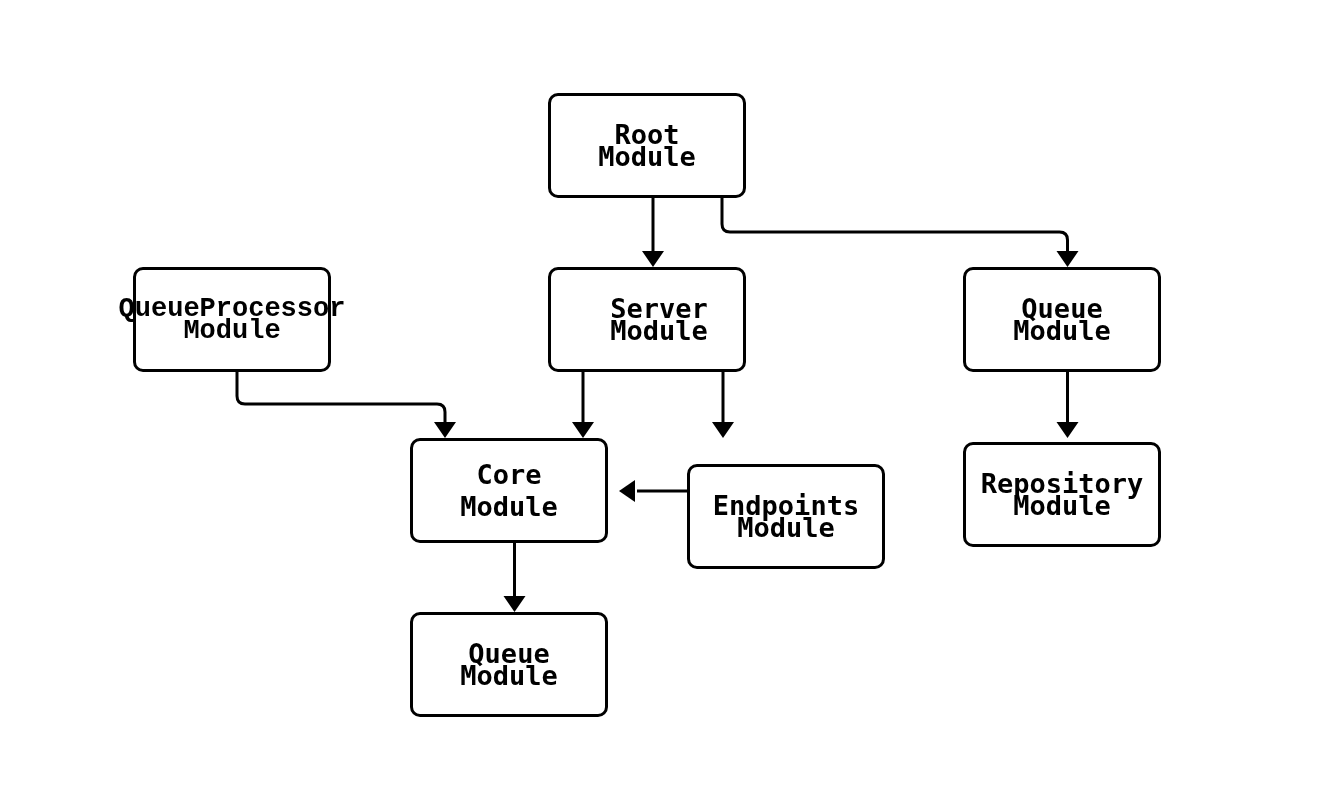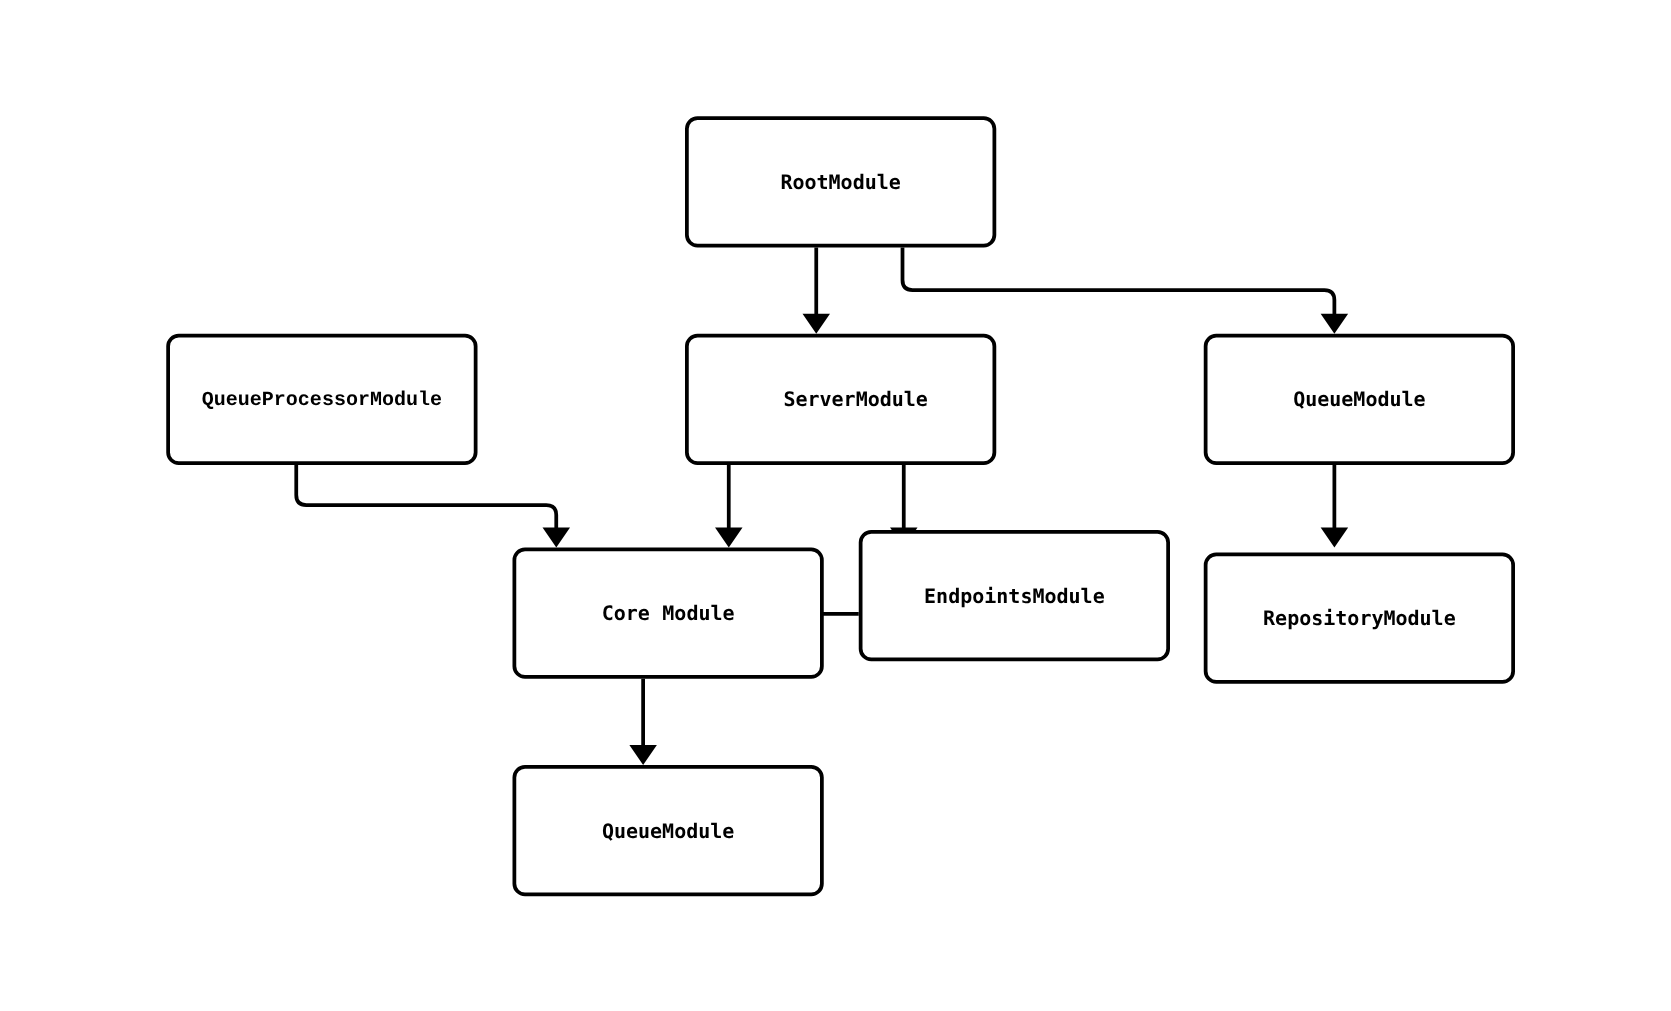--- a/index.html
+++ b/index.html
@@ -26,43 +26,43 @@
     fill: none;
     stroke: #000000;
     stroke-width: 3;
   }
   .arrow-head {
     fill: #000000;
     stroke: none;
   }
   .node {
     position: absolute;
-    width: 249px;
+    width: 198px;
     height: 105px;
     box-sizing: border-box;
     background: #ffffff;
     border: 3px solid #000000;
     border-radius: 10px;
     display: flex;
-    flex-direction: row;
+    flex-direction: column;
     align-items: center;
     justify-content: center;
     text-align: center;
     font-weight: bold;
-    font-size: 16px;
+    font-size: 27px;
     line-height: 22px;
     color: #000000;
   }
   .node span { display: block; }
   .node-root          { left: 548px; top: 93px;  }
   .node-server        { left: 548px; top: 267px; padding-left: 24px; }
   .node-queueprocessor{ left: 133px; top: 267px; font-family: Liberation Mono, monospace; }
   .node-global        { left: 963px; top: 267px; }
   .node-core          { left: 410px; top: 438px; gap: 10px; }
-  .node-endpoints     { left: 687px; top: 424px; }
+  .node-endpoints     { left: 687px; top: 464px; }
   .node-repository    { left: 963px; top: 442px; }
   .node-queue         { left: 410px; top: 612px; }
 </style>
 </head>
 <body>
 
 <div class="canvas">
 
   <svg class="edges-layer" viewBox="0 0 1337 809" xmlns="http://www.w3.org/2000/svg">
 

